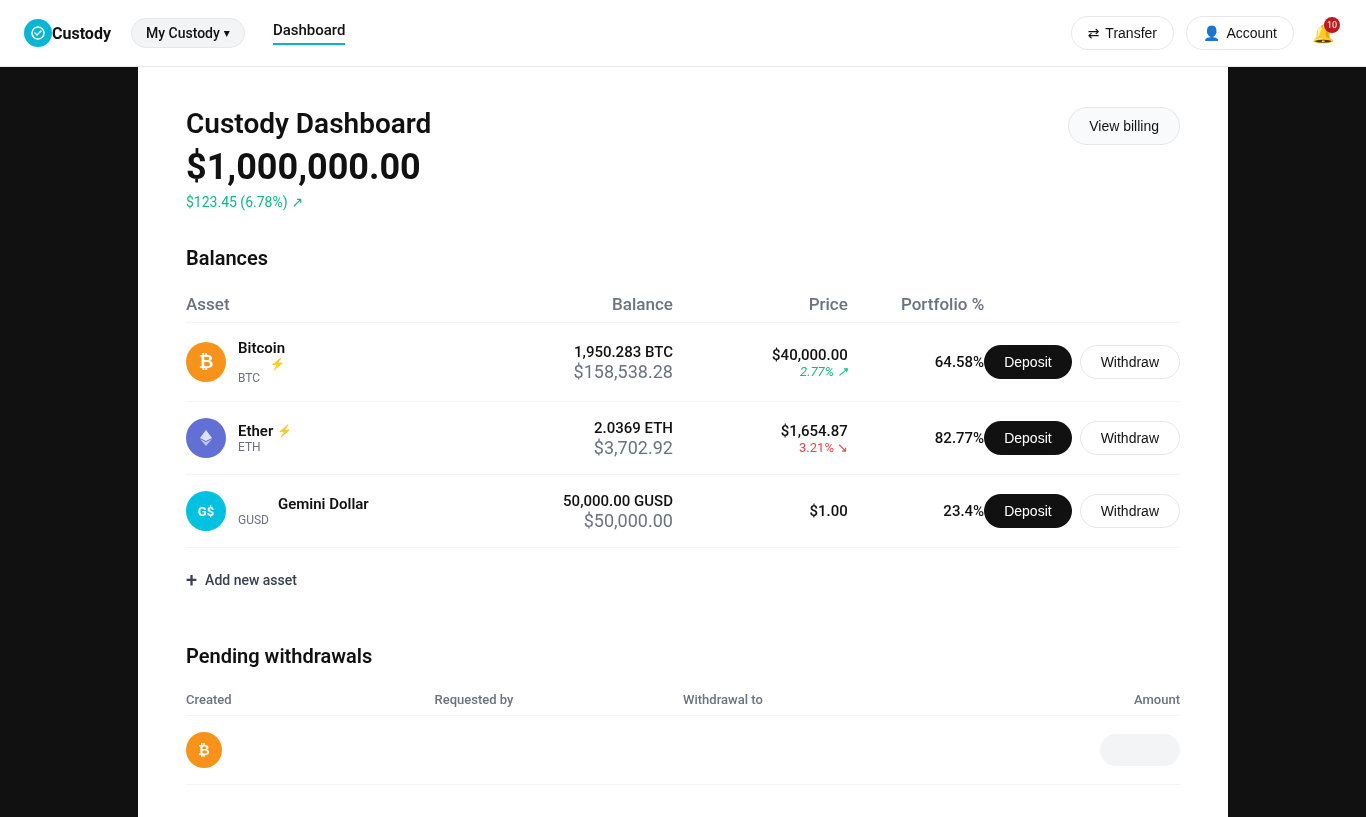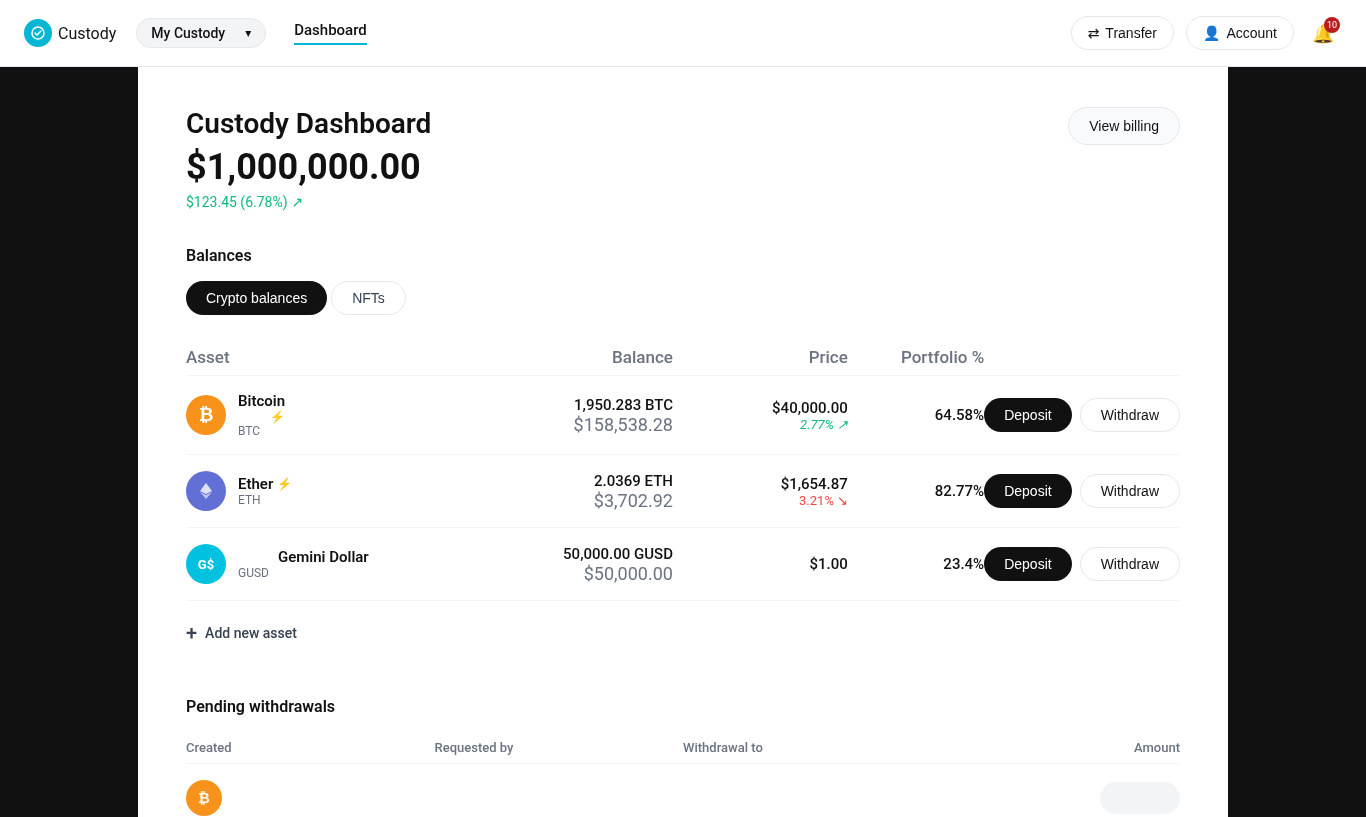--- a/index.html
+++ b/index.html
@@ -24,40 +24,39 @@
     }
     .nav-left {
       display: flex;
       align-items: center;
       gap: 8px;
       flex: 1;
     }
     .nav-logo {
       display: flex;
       align-items: center;
-      gap: 6px;
-      color: #111;
-      font-weight: 400;
+      color: #111;
+      font-weight: 700;
       font-size: 16px;
     }
     .nav-logo-icon {
       width: 28px;
       height: 28px;
       background: #06b6d4;
       border-radius: 50%;
       display: flex;
       align-items: center;
       justify-content: center;
       color: white;
       font-size: 14px;
     }
     .nav-my-custody {
       display: flex;
       align-items: center;
-      gap: 20px;
+      gap: 4px;
       background: #f3f4f6;
       border: 1px solid #e5e7eb;
       border-radius: 20px;
       padding: 6px 14px;
       font-size: 14px;
       font-weight: 500;
       color: #111;
       cursor: pointer;
       margin-left: 12px;
     }
@@ -171,21 +170,21 @@
       border-radius: 20px;
       padding: 10px 20px;
       font-size: 14px;
       cursor: pointer;
       color: #111;
       font-weight: 500;
     }
 
     
     .section-title {
-      font-size: 16px;
+      font-size: 20px;
       font-weight: 600;
       color: #111;
       margin-bottom: 16px;
     }
     .tabs-row {
       display: flex;
       gap: 4px;
       margin-bottom: 24px;
     }
     .tab-btn {
@@ -409,28 +408,20 @@
         <div class="dashboard-change">
           <span>$123.45 (6.78%)</span>
           <span style="color:#10b981;">↗</span>
         </div>
       </div>
       <button class="view-billing-btn">View billing</button>
     </div>
 
     <div class="section-title">Balances</div>
 
-    <div class="tabs-row">
-      <button class="tab-btn active">
-        <span>Crypto balances</span>
-      </button>
-      <button class="tab-btn inactive">
-        <span>NFTs</span>
-      </button>
-    </div>
 
     <table class="asset-table">
       <thead>
         <tr>
           <th style="width:30%;">Asset</th>
           <th class="right" style="width:20%;">Balance</th>
           <th class="right" style="width:18%;">Price</th>
           <th class="right" style="width:14%;">Portfolio %</th>
           <th style="width:18%;"></th>
         </tr>

